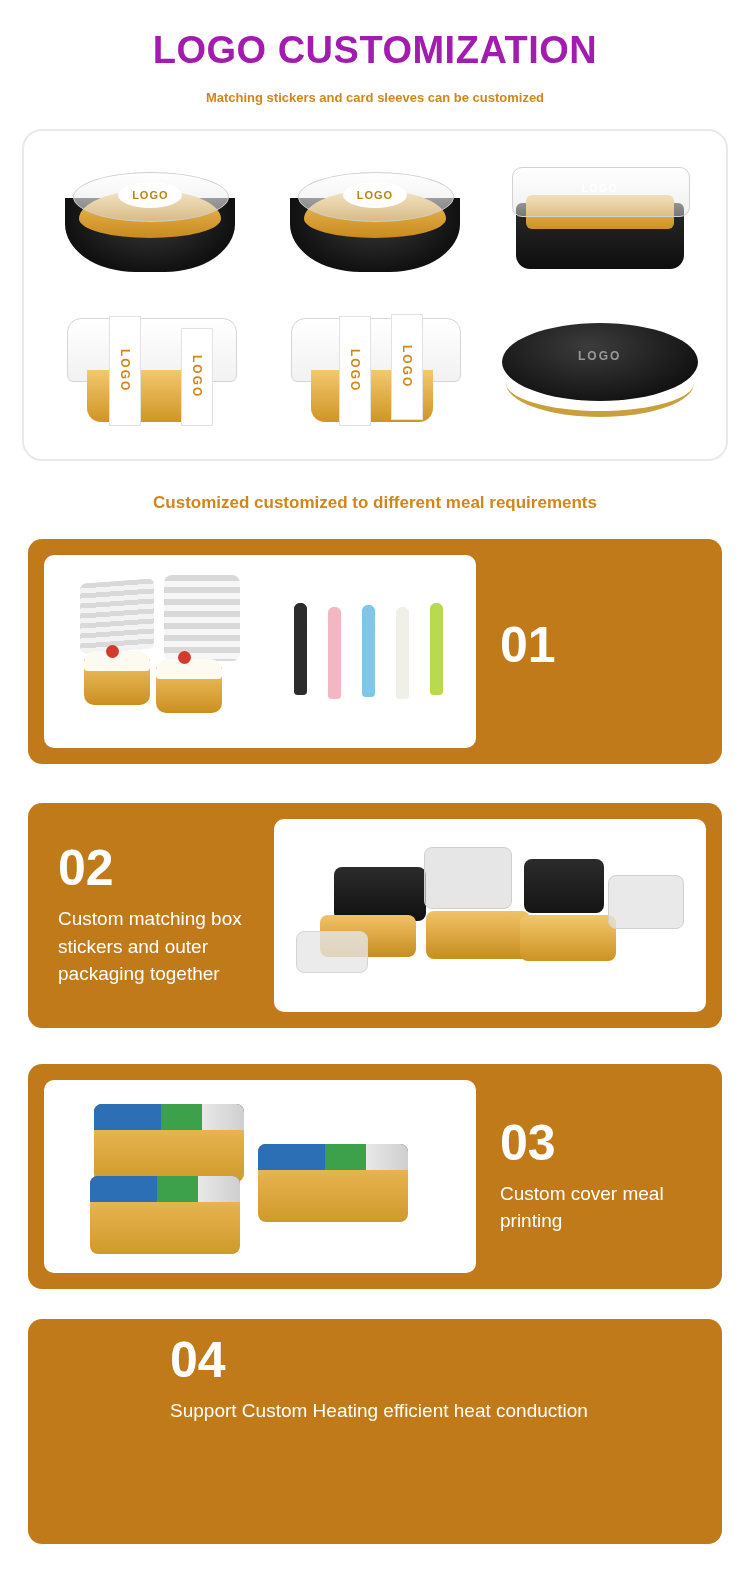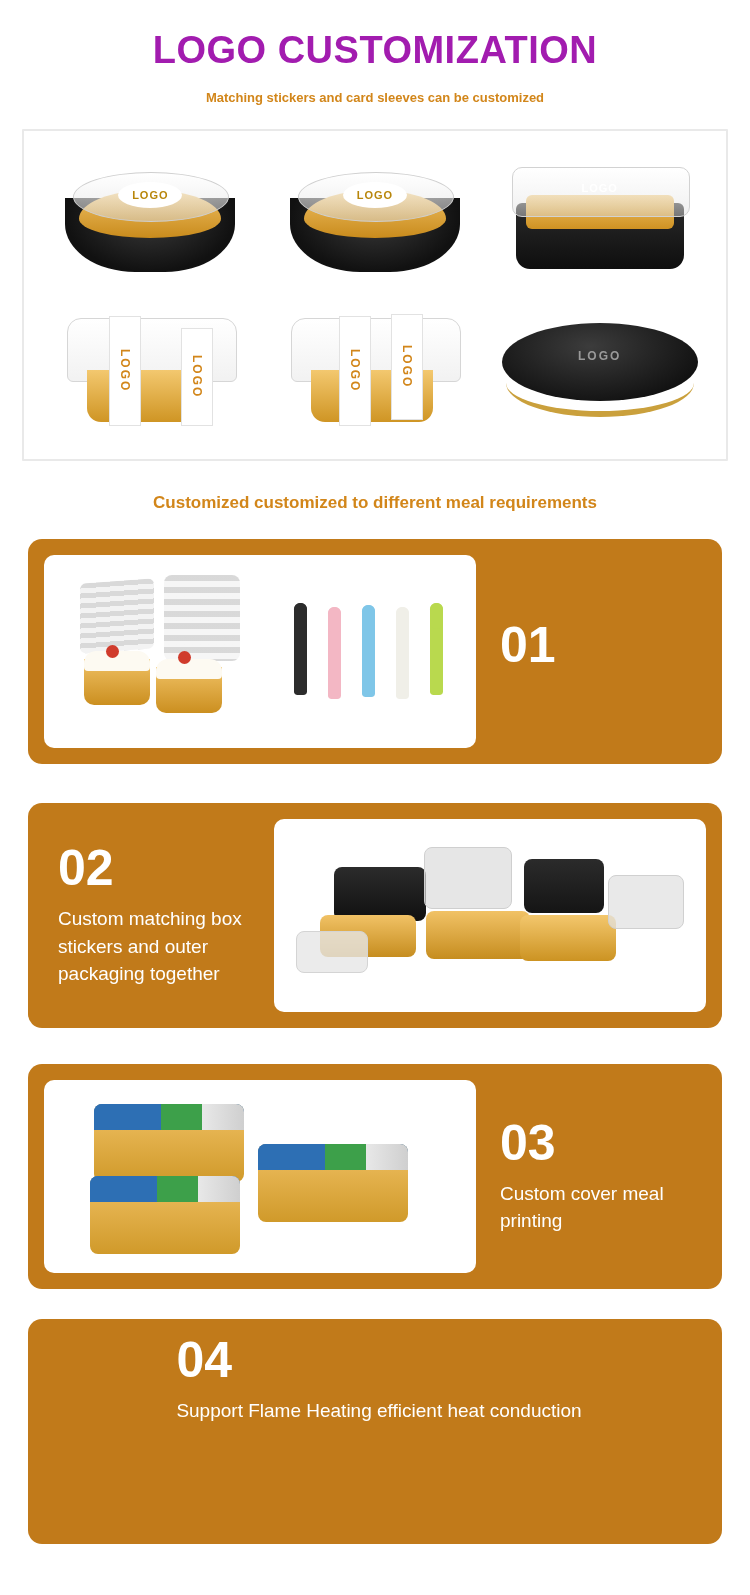--- a/index.html
+++ b/index.html
@@ -30,21 +30,21 @@
     color: #D2861A;
     font-size: 13px;
     font-weight: bold;
     margin-top: 18px;
   }
 
   
   .gallery {
     margin: 24px 22px 0 22px;
     border: 2px solid #e9e9e9;
-    border-radius: 1px;
+    border-radius: 20px;
     background: #fff;
     height: 332px;
     box-sizing: border-box;
     padding: 14px 16px;
     display: grid;
     grid-template-columns: repeat(3, 1fr);
     grid-template-rows: repeat(2, 1fr);
     gap: 4px;
   }
   .gal-cell {
@@ -479,21 +479,21 @@
   </div>
   <div class="feat-text">
     <div class="feat-num">03</div>
     <div class="feat-desc">Custom cover meal printing</div>
   </div>
 </div>
 
 <div class="feature r4 left-text">
   <div class="feat-text">
     <div class="feat-num">04</div>
-    <div class="feat-desc">Support Flame Heating efficient heat conduction</div>
+    <div class="feat-desc">Support Custom Heating efficient heat conduction</div>
   </div>
   <div class="feat-photo">
     <div class="pan" style="left:34px; top:36px;"></div>
     <div class="pan-food" style="left:50px; top:46px;"></div>
     <div class="greens" style="left:76px; top:30px;"></div>
     <div class="stove" style="left:12px; top:96px;"></div>
     <div class="foil-rect" style="left:244px; top:34px;"></div>
     <div class="rack" style="left:238px; top:96px;"></div>
     <div class="can" style="left:276px; top:118px;"></div>
     <div class="can" style="left:298px; top:118px;"></div>

